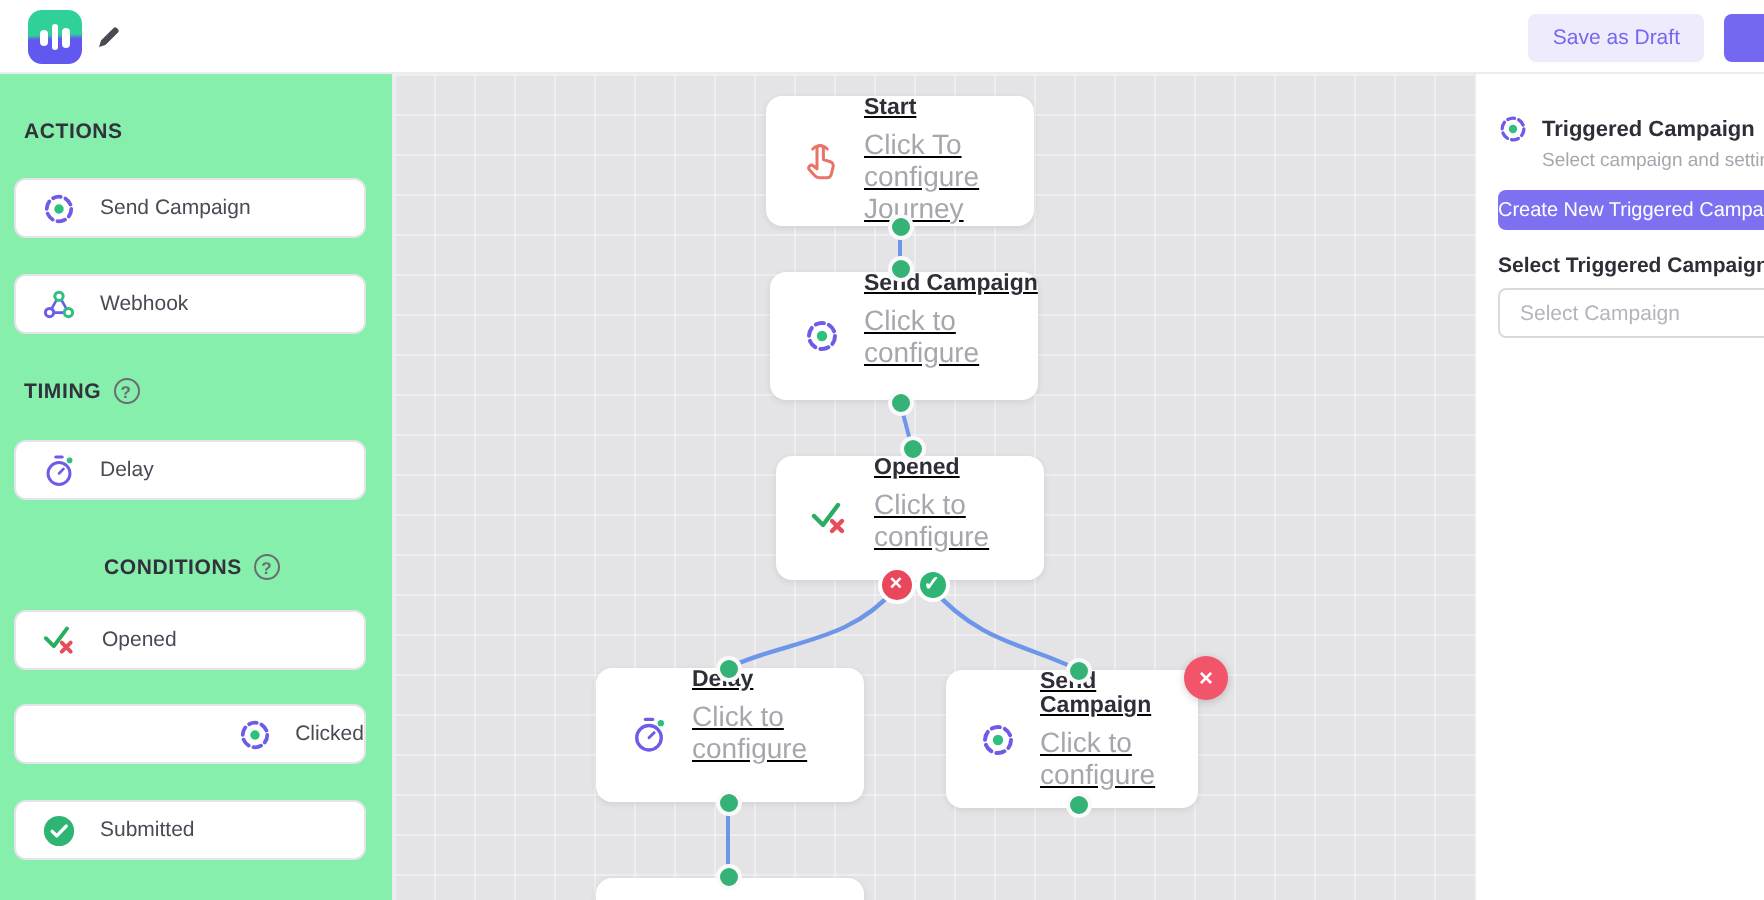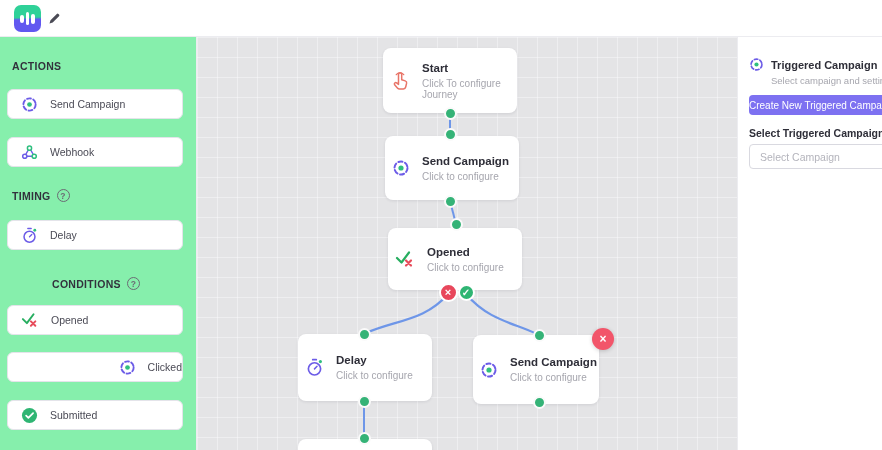--- a/index.html
+++ b/index.html
@@ -37,24 +37,24 @@
   .icon { display:inline-flex; align-items:center; justify-content:center; }
 
   
   .canvas { position:absolute; left:197px; top:37px; width:540px; height:413px;
             background:#e4e4e6;
             background-image:linear-gradient(rgba(255,255,255,.38) 1px, transparent 1px),
                              linear-gradient(90deg, rgba(255,255,255,.38) 1px, transparent 1px);
             background-size:20px 20px; z-index:10; }
   .links { position:absolute; left:0; top:0; z-index:1; }
   .node { position:absolute; background:#fff; border-radius:8px;
-          box-shadow:0 1px 3px rgba(40,40,60,.10); display:flex; align-items:center;
-          gap:12px; padding-left:7px; z-index:2; cursor:pointer; }
+          box-shadow:0 1px 3px rgba(40,40,60,.10); display:flex; 
+          gap:12px; padding-left:17px; z-index:2; cursor:pointer;text-decoration:underline; }
   .node .t1 { font-size:11.5px; font-weight:bold; color:#2e2e38; margin-bottom:4px; }
-  .node .t2 { font-size:10px; color:#a6a6ae; }
+  .node .t2 { font-size:14px; color:#a6a6ae; }
   .dot { position:absolute; width:13px; height:13px; border-radius:50%; background:#35b377;
          border:2px solid #fafafa; z-index:4; }
   .badge { position:absolute; border-radius:50%; display:flex; align-items:center; justify-content:center;
            color:#fff; font-weight:bold; z-index:5; cursor:pointer; }
   .badge-x { width:19px; height:19px; background:#e8475c; border:2px solid #fff; font-size:11px; }
   .badge-check { width:17px; height:17px; background:#2fb573; border:2px solid #fff; font-size:10px; }
   .badge-del { width:22px; height:22px; background:#f2556a; font-size:12px;
                box-shadow:0 1px 4px rgba(0,0,0,.18); }
 
   
@@ -82,20 +82,24 @@
       <i></i>
       <i></i>
     </div>
   <div class="journey-title">
     <span class="icon">
       <svg width="13" height="13" viewBox="0 0 13 13">
           <path d="M1.5 11.5 l1-3.2 6.3-6.3 a1.1 1.1 0 0 1 1.6 0 l.6.6 a1.1 1.1 0 0 1 0 1.6 L4.7 10.5 z" fill="#4a4a55"></path>
         </svg>
     </span>
   </div>
+  <div class="hdr-actions">
+    <button class="btn-draft">Save as Draft</button>
+    <button class="btn-publish"></button>
+  </div>
 </div>
 
 <div class="sidebar">
 
   <div class="sec-title" style="top:23px;">
     <span>ACTIONS</span>
   </div>
   <div class="side-card" style="top:52px;">
     <span class="icon">
       <svg width="17" height="17" viewBox="0 0 18 18">

